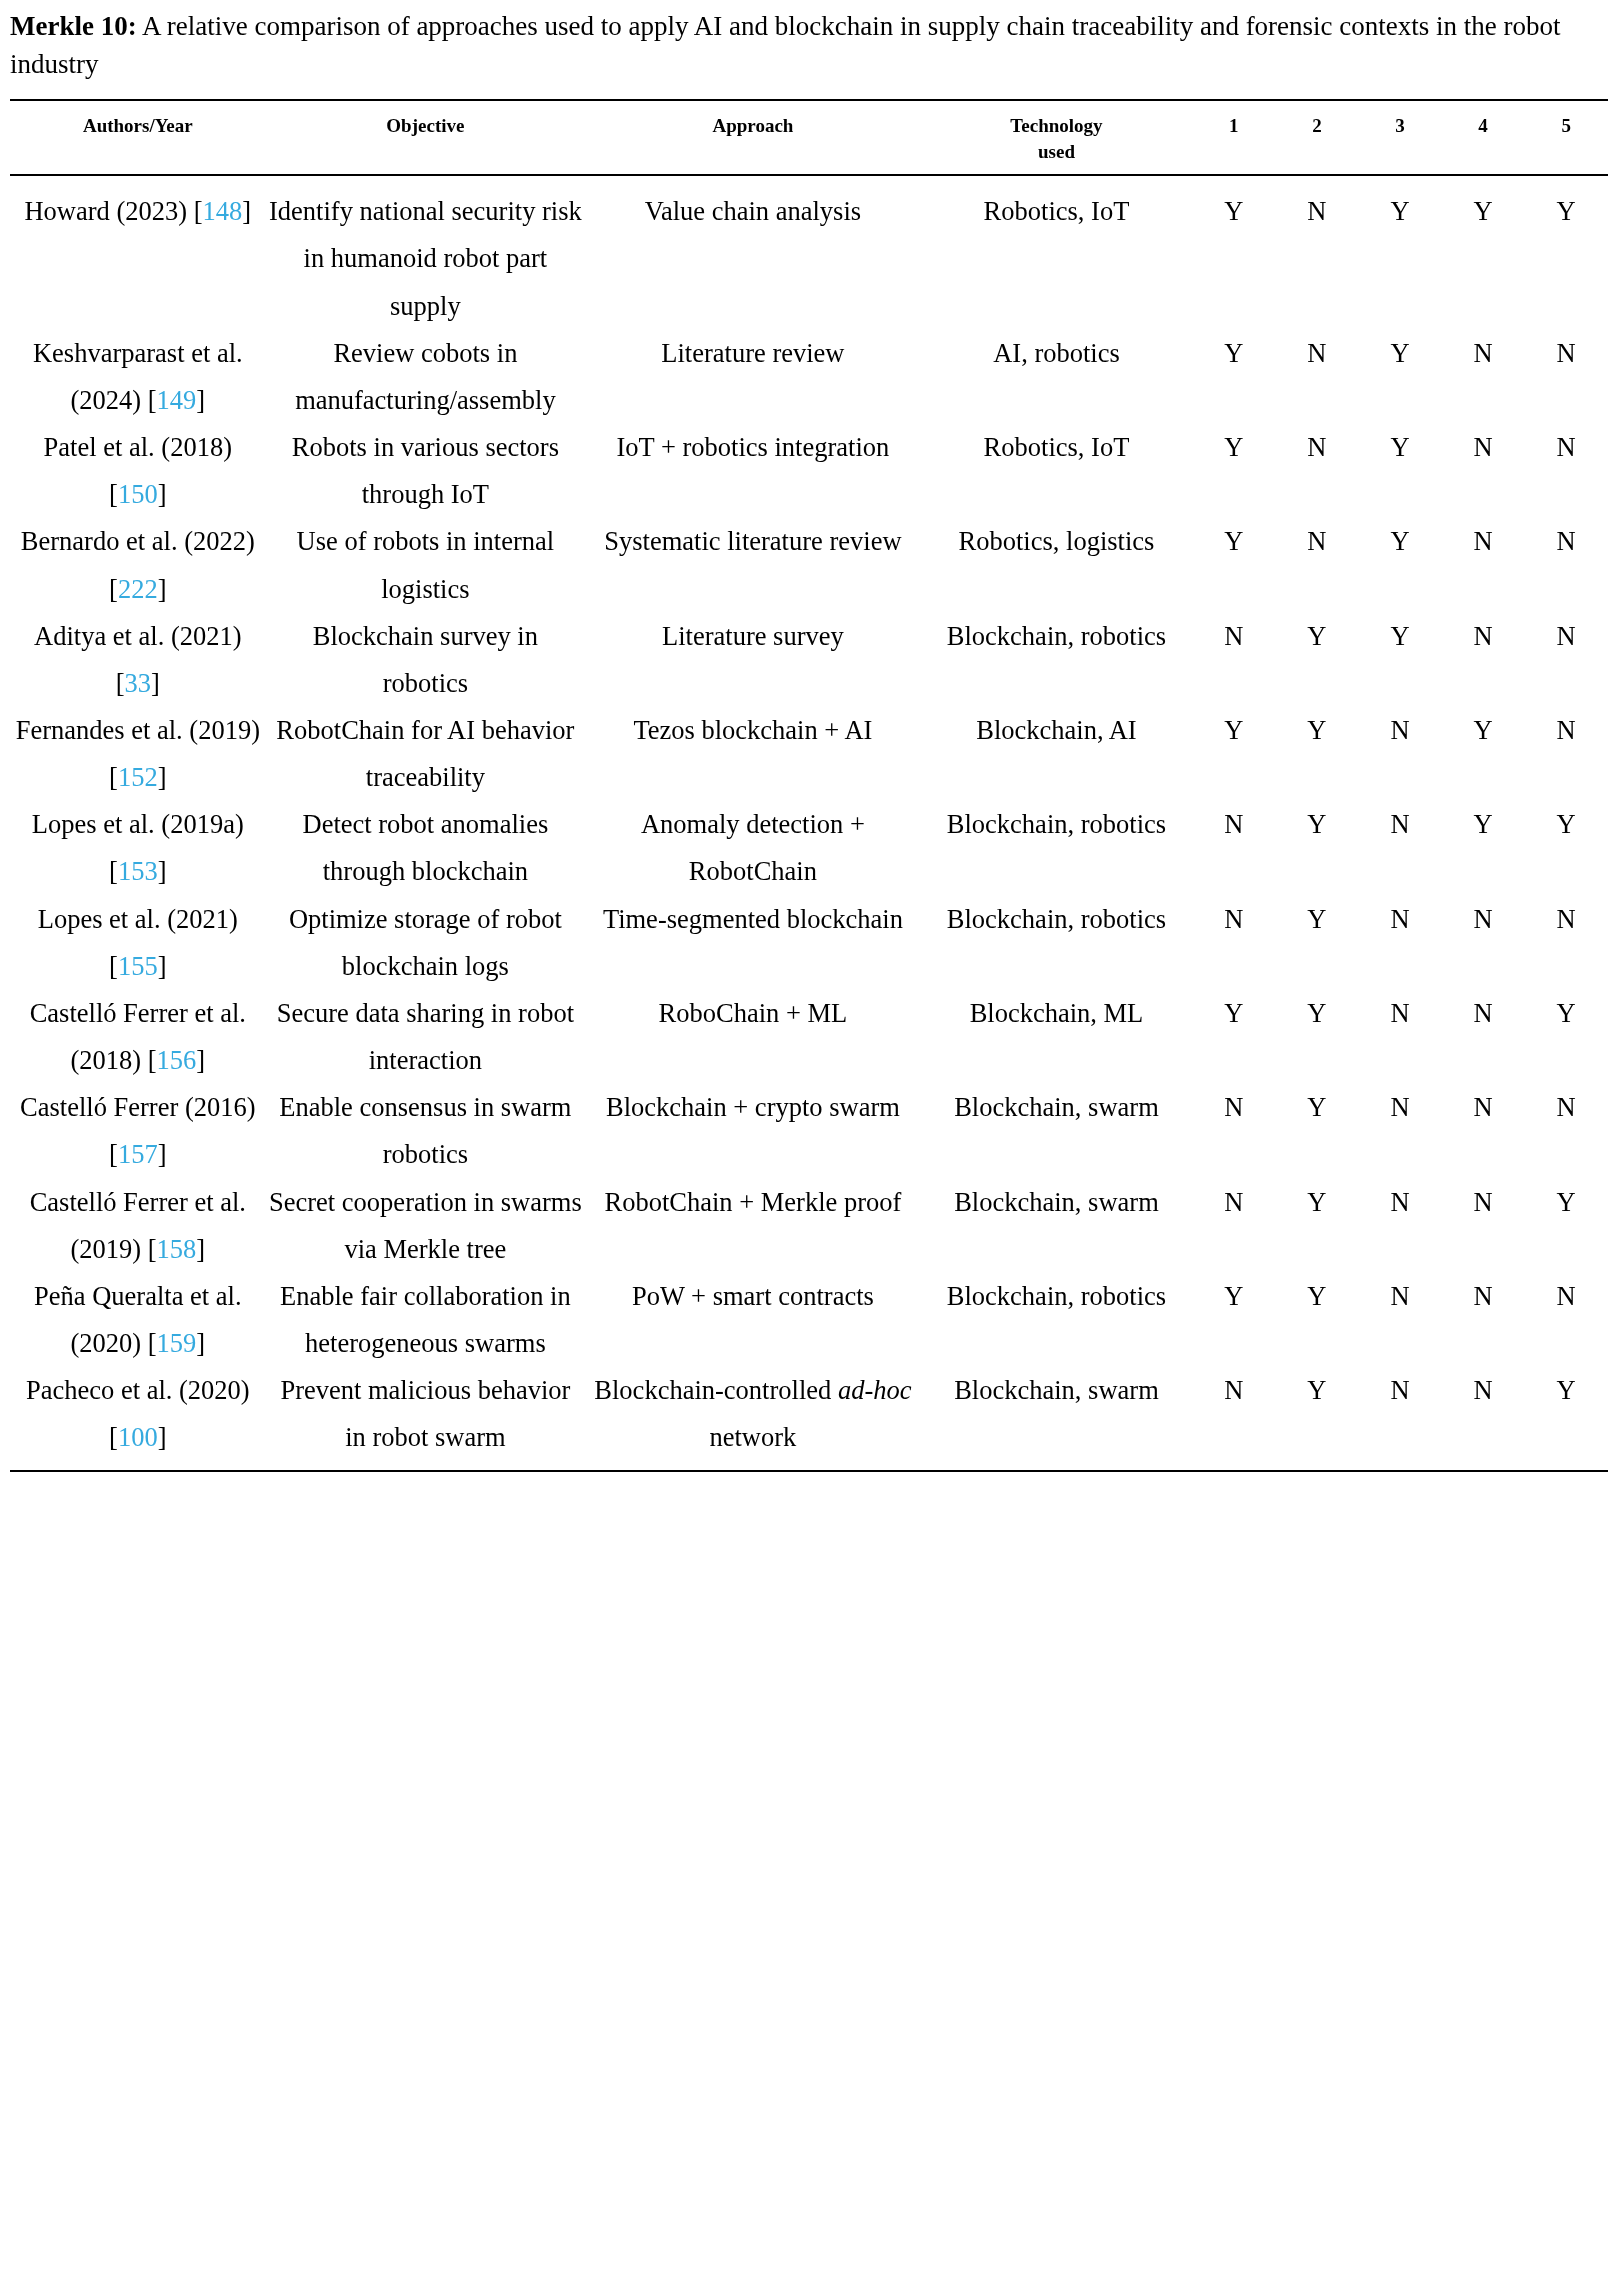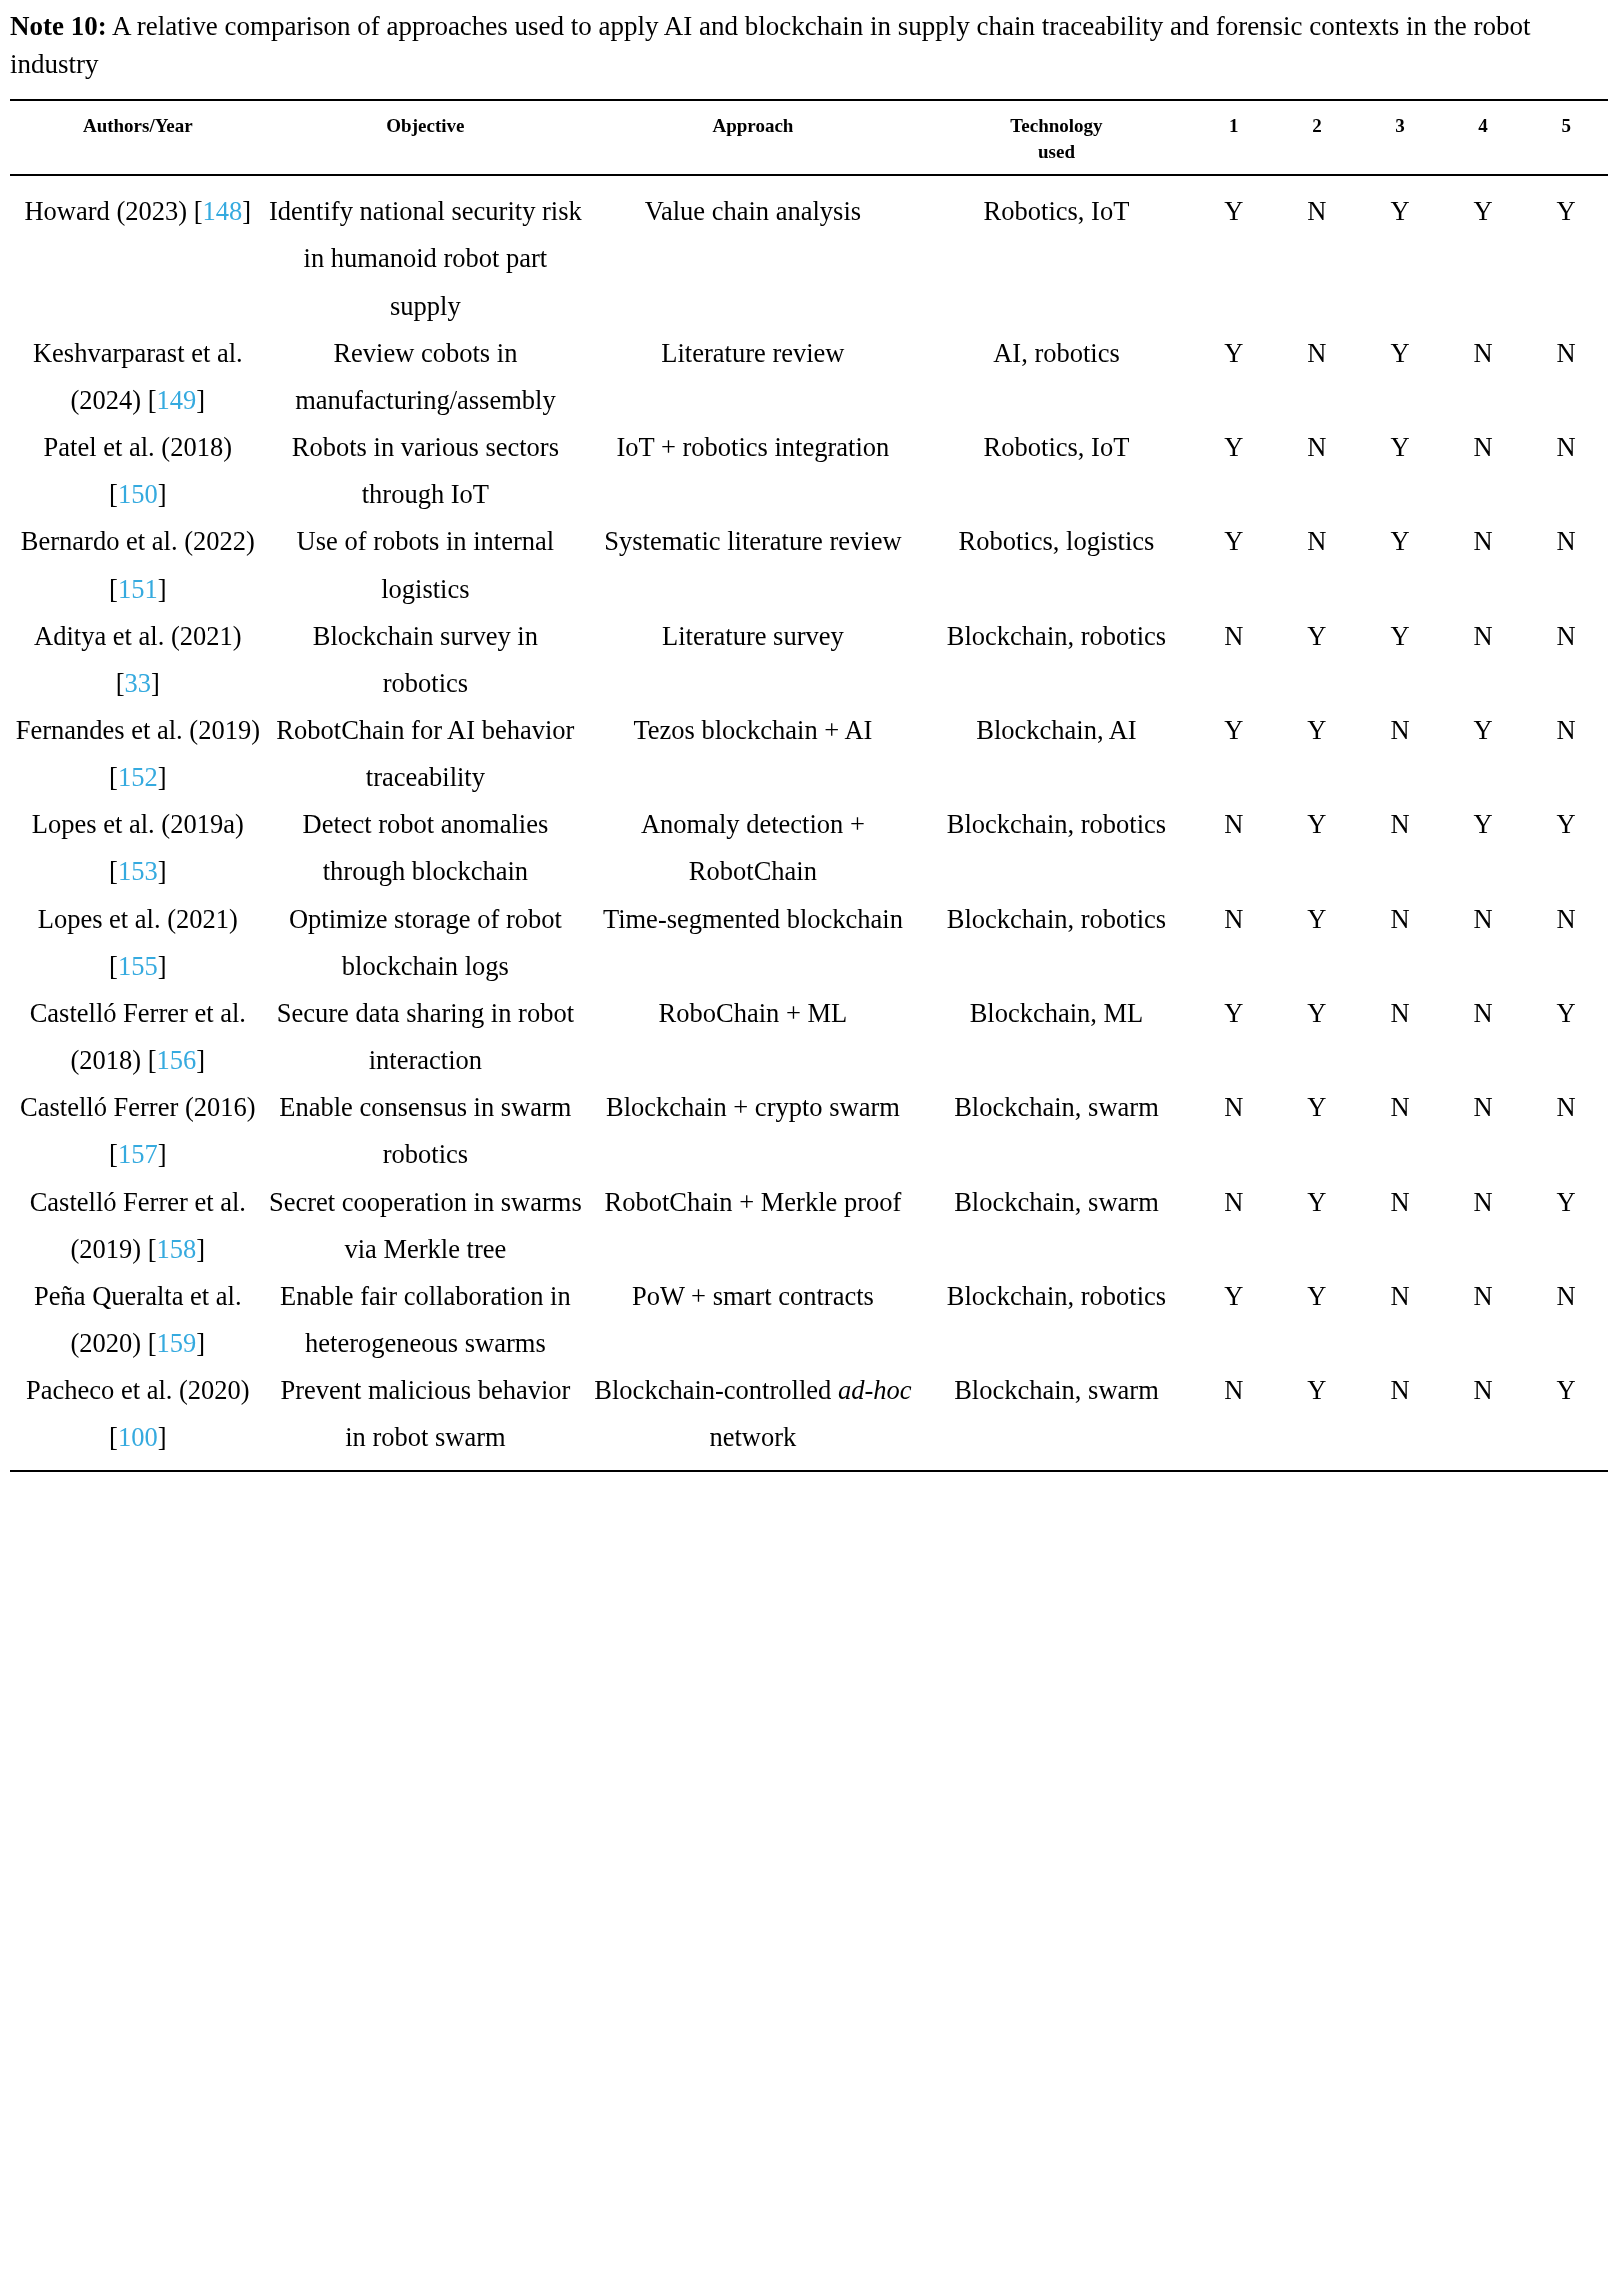--- a/index.html
+++ b/index.html
@@ -58,21 +58,21 @@
     margin: 13.3px 0 0 0;
     text-align: left;
   }
 </style>
 </head>
 <body style="--link: #35aadf;">
 
 <div class="page">
 
   <p class="caption">
-    <b>Note 10:</b>
+    <b>Merkle 10:</b>
     <span>A relative comparison of approaches used to apply AI and blockchain in supply chain traceability and forensic contexts in the robot industry</span>
   </p>
 
   <table class="cmp">
     <colgroup>
       <col style="width:16%">
       <col style="width:20%">
       <col style="width:21%">
       <col style="width:17%">
       <col style="width:5.2%">
@@ -122,21 +122,21 @@
           <td>Robots in various sectors through IoT</td>
           <td>IoT + robotics integration</td>
           <td>Robotics, IoT</td>
           <td>Y</td>
           <td>N</td>
           <td>Y</td>
           <td>N</td>
           <td>N</td>
         </tr>
         <tr>
-          <td>Bernardo et al. (2022) <span class="nowrap">[<span class="ref">151</span>]</span></td>
+          <td>Bernardo et al. (2022) <span class="nowrap">[<span class="ref">222</span>]</span></td>
           <td>Use of robots in internal logistics</td>
           <td>Systematic literature review</td>
           <td>Robotics, logistics</td>
           <td>Y</td>
           <td>N</td>
           <td>Y</td>
           <td>N</td>
           <td>N</td>
         </tr>
         <tr>

